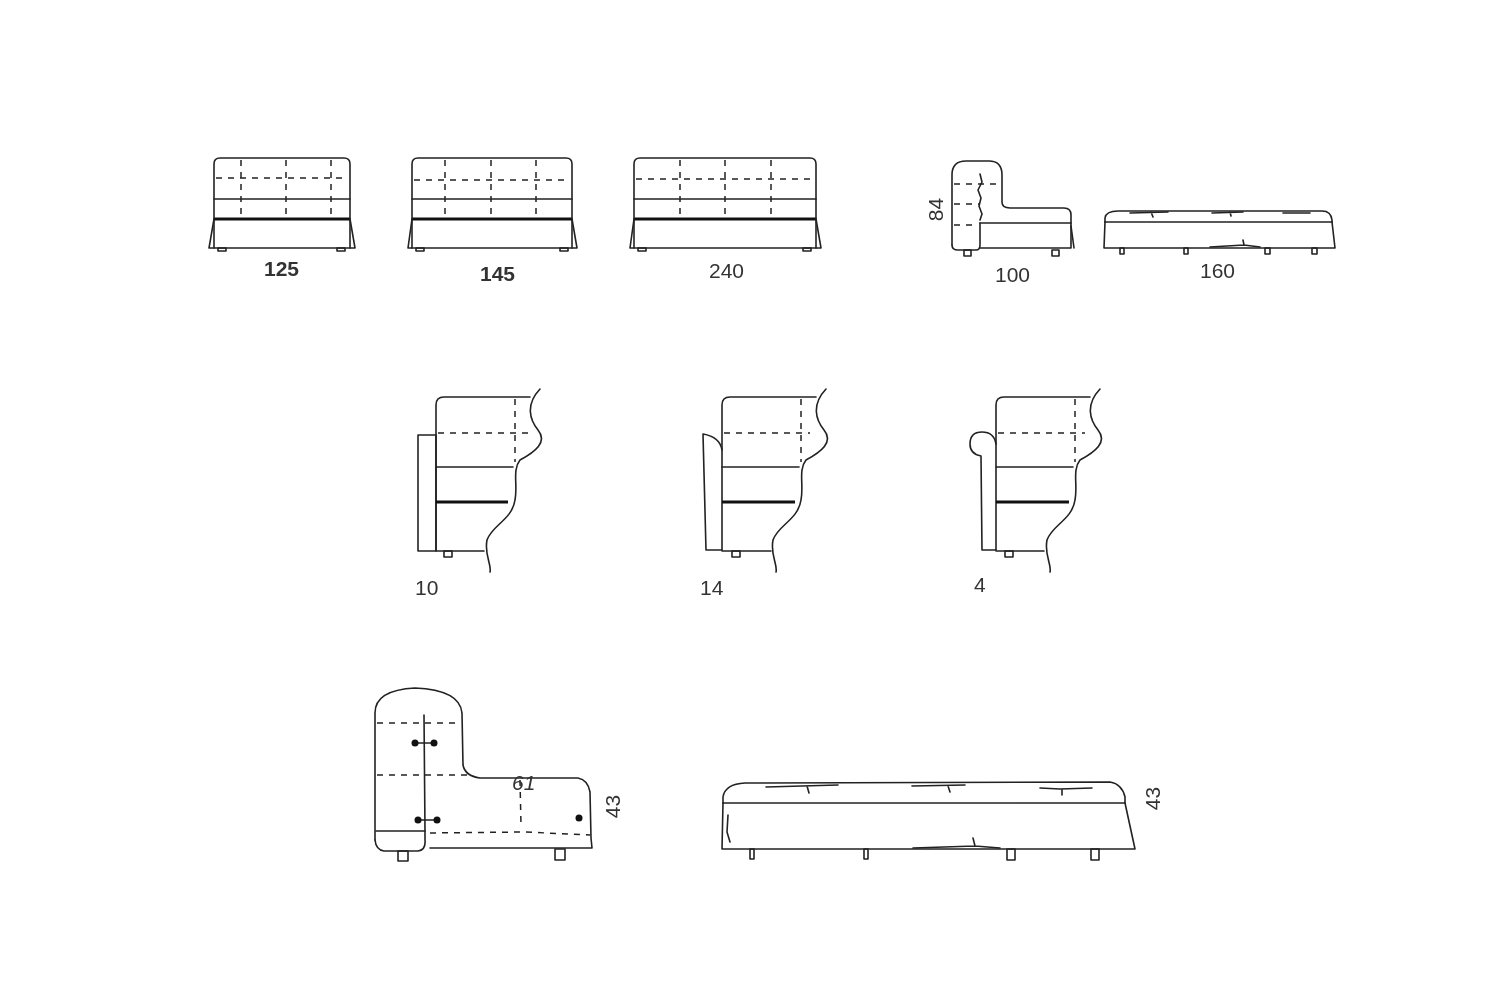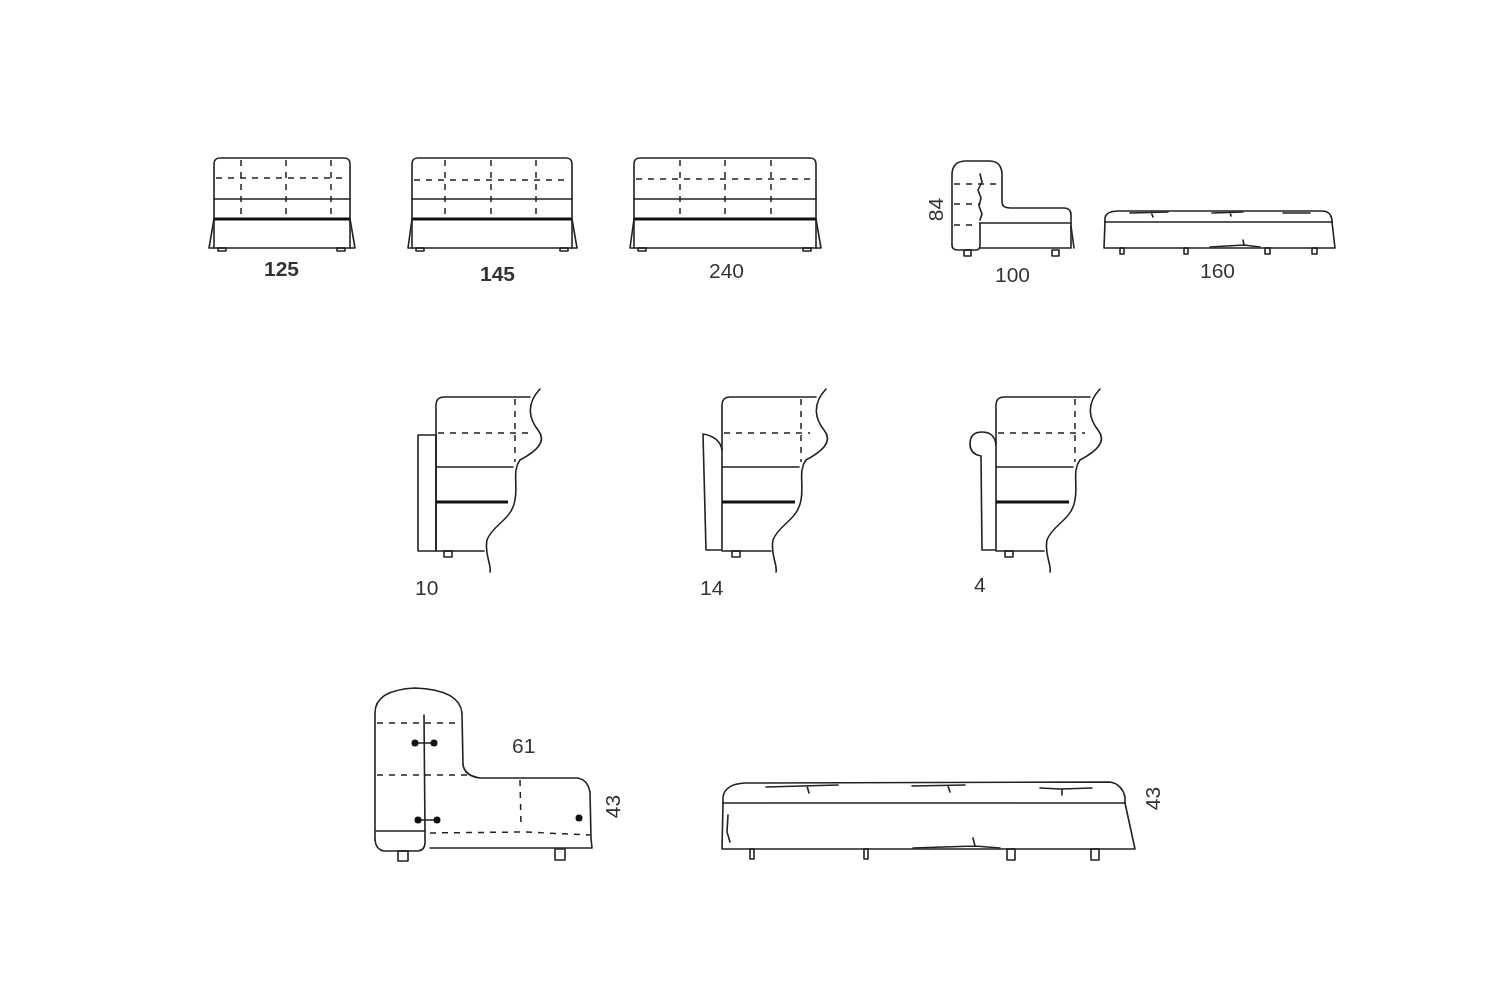--- a/index.html
+++ b/index.html
@@ -159,15 +159,15 @@
 <span class="lbl" style="left:480px;top:263px;font-weight:bold;">145</span>
 <span class="lbl" style="left:709px;top:260px;">240</span>
 <span class="lbl" style="left:995px;top:264px;">100</span>
 <span class="lbl rot" style="left:924px;top:199px;">84</span>
 <span class="lbl" style="left:1200px;top:260px;">160</span>
 
 <span class="lbl" style="left:415px;top:577px;text-align:right;">10</span>
 <span class="lbl" style="left:700px;top:577px;">14</span>
 <span class="lbl" style="left:974px;top:574px;">4</span>
 
-<span class="lbl" style="left:512px;top:735px;">61</span>
+<span class="lbl" style="left:512px;top:772px;font-style:italic;">61</span>
 <span class="lbl rot" style="left:601px;top:796px;">43</span>
 <span class="lbl rot" style="left:1141px;top:788px;">43</span>
 
 </body></html>

